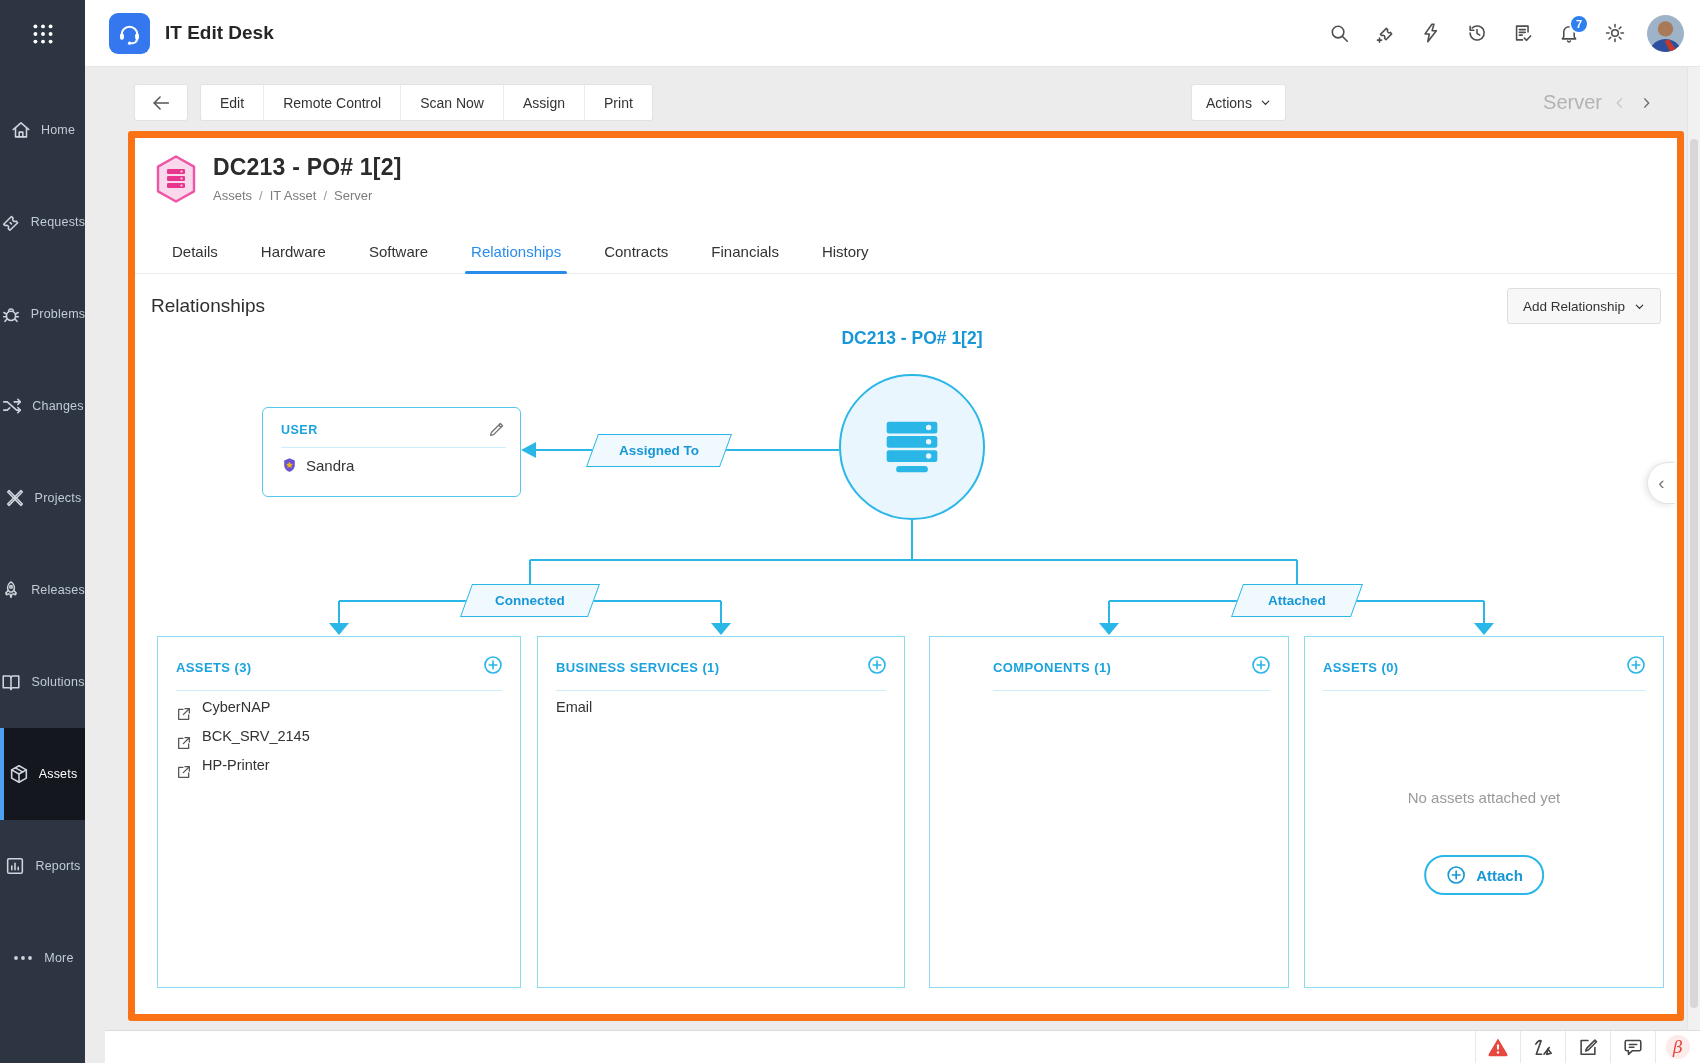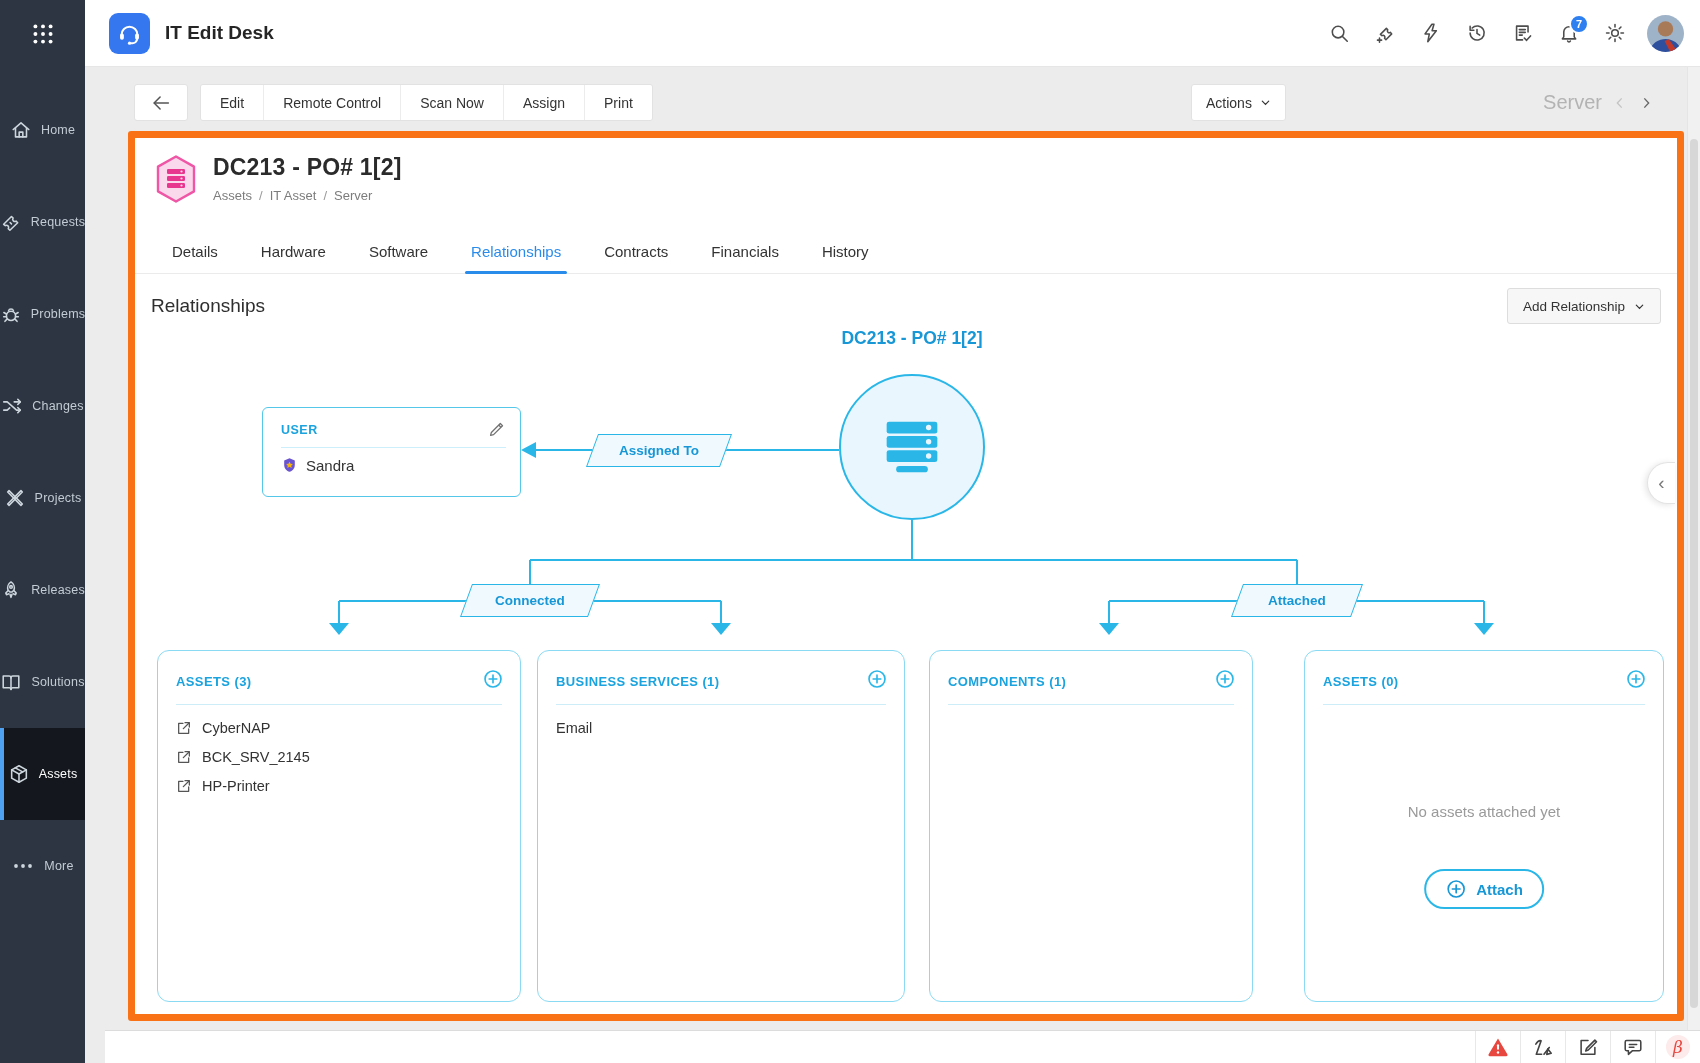--- a/index.html
+++ b/index.html
@@ -72,27 +72,27 @@
   .ub-edit { margin-left:auto; color:#707070; cursor:pointer; }
   .ub-div { margin:8px 14px 0 18px; border-top:1px solid #cdeffb; }
   .ub-row { display:flex; align-items:center; gap:8px; padding:9px 18px 0; font-size:15px; color:#333; }
 
   .edge-label { position:absolute; height:33px; background:#f0f9fe; border:1.5px solid #2ab7e8; transform:skewX(-20deg); display:flex; align-items:center; justify-content:center; }
   .edge-label span { transform:skewX(20deg); font-size:13.5px; font-weight:bold; color:#1797d6; }
   .lbl-assigned { left:457px; top:296px; width:134px; }
   .lbl-connected { left:331px; top:446px; width:128px; }
   .lbl-attached { left:1102px; top:446px; width:120px; }
 
-  .rel-card { position:absolute; top:512px; height:352px; background:#fff; border:1px solid #8adaf3; border-radius:12px; }
+  .rel-card { position:absolute; top:498px; height:352px; background:#fff; border:1px solid #8adaf3; border-radius:0; }
   .rc-head { display:flex; align-items:center; padding:17px 16px 0 18px; }
   .rc-title { font-size:13px; font-weight:bold; letter-spacing:.4px; color:#1aa3de; }
   .rc-plus { margin-left:auto; color:#2ab7e8; cursor:pointer; }
   .rc-div { margin:10px 18px 0; border-top:1px solid #cdeef9; }
   .rc-items { padding:8px 18px 0; }
-  .rc-item { display:flex; align-items:center; gap:10px; height:29px; font-size:14.5px; color:#333; cursor:pointer; }
+  .rc-item { display:flex; gap:10px; height:29px; font-size:14.5px; color:#333; cursor:pointer; }
   .rc-item .icon { color:#555; }
   .rc-empty { position:absolute; left:0; right:0; top:152px; text-align:center; font-size:15px; color:#9a9a9a; }
   .attach-btn { position:absolute; left:50%; top:218px; transform:translateX(-50%); display:flex; align-items:center; gap:9px; background:#fff; border:2px solid #2ab7e8; border-radius:21px; height:40px; padding:0 19px; font-family:inherit; font-size:15px; font-weight:bold; color:#1797d6; cursor:pointer; }
   .attach-btn .icon { color:#1797d6; }
 
   
   .footer { position:absolute; left:0; right:0; bottom:0; height:33px; background:#fff; border-top:1px solid #dcdcdc; display:flex; justify-content:flex-end; }
   .f-cell { width:45px; border-left:1px solid #e8e8e8; display:flex; align-items:center; justify-content:center; color:#444; cursor:pointer; }
   .beta-glyph { font-family:"DejaVu Serif", serif; font-style:italic; color:#e8473f; font-size:17px; background:#fdeaea; width:24px; height:24px; border-radius:50%; display:flex; align-items:center; justify-content:center; }
   .scrollbar { position:absolute; right:0; top:0; bottom:33px; width:13px; background:#f1f1f1; border-left:1px solid #e5e5e5; }
@@ -193,20 +193,29 @@
       <div class="sb-item active">
         <span class="icon ">
           <svg width="22" height="22" viewBox="0 0 24 24" fill="none" stroke="currentColor" stroke-width="1.7" stroke-linecap="round" stroke-linejoin="round">
             <path d="M12 3 20 7.5v9L12 21l-8-4.5v-9z"></path>
             <path d="M4 7.5l8 4.5 8-4.5"></path>
             <path d="M12 12v9"></path>
             <path d="M8 5.3l8 4.4"></path>
           </svg>
         </span>
         <span class="sb-label">Assets</span>
+      </div>
+      <div class="sb-item">
+        <span class="icon ">
+          <svg width="22" height="22" viewBox="0 0 24 24" fill="none" stroke="currentColor" stroke-width="1.7" stroke-linecap="round" stroke-linejoin="round">
+            <rect x="4" y="4" width="16" height="16" rx="1.5"></rect>
+            <path d="M8.5 16v-4M12 16V9M15.5 16v-2.5"></path>
+          </svg>
+        </span>
+        <span class="sb-label">Reports</span>
       </div>
       <div class="sb-item">
         <span class="icon ">
           <svg width="24" height="24" viewBox="0 0 24 24" fill="currentColor">
             <circle cx="5" cy="12" r="1.9"></circle>
             <circle cx="12" cy="12" r="1.9"></circle>
             <circle cx="19" cy="12" r="1.9"></circle>
           </svg>
         </span>
         <span class="sb-label">More</span>
@@ -517,21 +526,21 @@
                 <path d="M12 7.8v8.4M7.8 12h8.4"></path>
               </svg></span>
           </div>
           <div class="rc-div"></div>
           <div class="rc-items">
             <div class="rc-item">
               <span>Email</span>
             </div>
           </div>
         </div>
-        <div class="rel-card" style="left: 794px; width: 324px;">
+        <div class="rel-card" style="left: 794px; width: 360px; padding-left: 45px;">
           <div class="rc-head">
             <span class="rc-title">COMPONENTS (1)</span>
             <span class="rc-plus"><svg width="22" height="22" viewBox="0 0 24 24" fill="none" stroke="currentColor" stroke-width="1.8" stroke-linecap="round">
                 <circle cx="12" cy="12" r="8.7"></circle>
                 <path d="M12 7.8v8.4M7.8 12h8.4"></path>
               </svg></span>
           </div>
           <div class="rc-div"></div>
         </div>
         <div class="rel-card" style="left: 1169px; width: 360px;">

